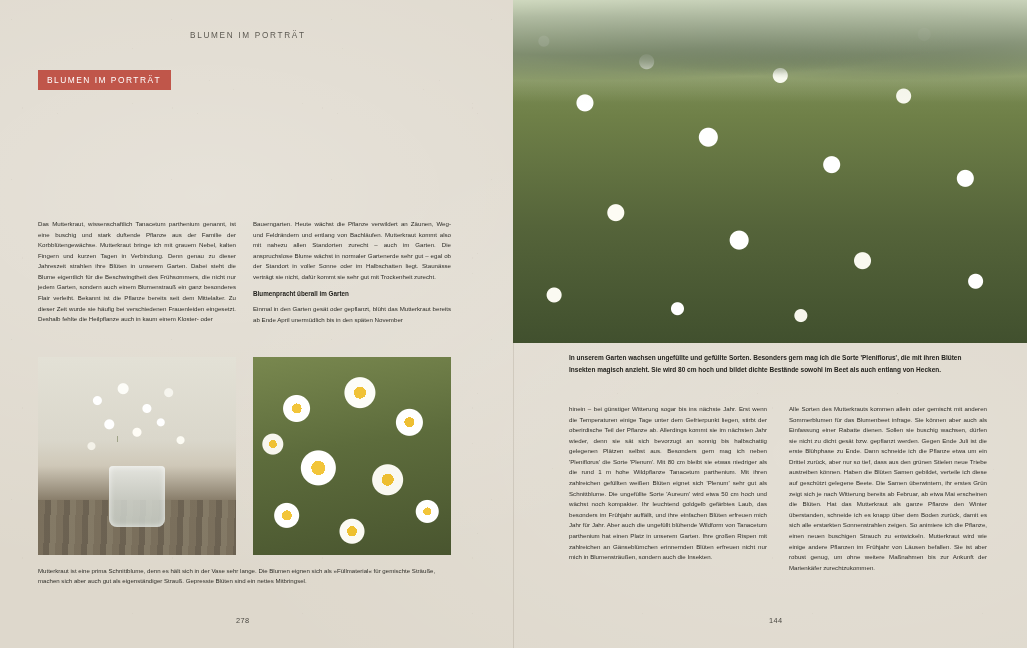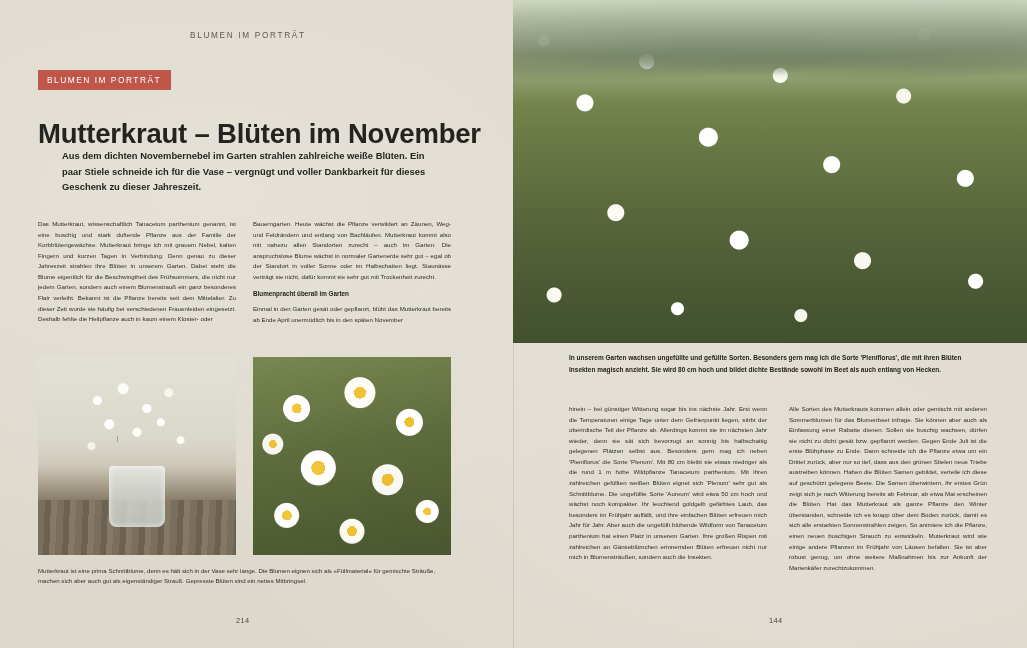--- a/index.html
+++ b/index.html
@@ -242,23 +242,21 @@
 
 <div class="spread">
   <div class="paper-noise"></div>
   <div class="gutter"></div>
 
   <div class="page-left">
     <div class="running-head">BLUMEN IM PORTRÄT</div>
 
     <div class="kicker">BLUMEN IM PORTRÄT</div>
 
-    <h1 class="headline">Mutterkraut – Blüten im November</h1>
-
-    <div class="standfirst">Aus dem dichten Novembernebel im Garten strahlen zahlreiche weiße Blüten. Ein paar Stiele schneide ich für die Vase – vergnügt und voller Dankbarkeit für dieses Geschenk zu dieser Jahreszeit.</div>
+
 
     <div class="col col-l1">
       <p>Das Mutterkraut, wissenschaftlich Tanacetum parthenium genannt, ist eine buschig und stark duftende Pflanze aus der Familie der Korbblütengewächse. Mutterkraut bringe ich mit grauem Nebel, kalten Fingern und kurzen Tagen in Verbindung. Denn genau zu dieser Jahreszeit strahlen ihre Blüten in unserem Garten. Dabei steht die Blume eigentlich für die Beschwingtheit des Frühsommers, die nicht nur jedem Garten, sondern auch einem Blumenstrauß ein ganz besonderes Flair verleiht. Bekannt ist die Pflanze bereits seit dem Mittelalter. Zu dieser Zeit wurde sie häufig bei verschiedenen Frauenleiden eingesetzt. Deshalb fehlte die Heilpflanze auch in kaum einem Kloster- oder</p>
     </div>
 
     <div class="col col-l2">
       <p>Bauerngarten. Heute wächst die Pflanze verwildert an Zäunen, Weg- und Feldrändern und entlang von Bachläufen. Mutterkraut kommt also mit nahezu allen Standorten zurecht – auch im Garten. Die anspruchslose Blume wächst in normaler Gartenerde sehr gut – egal ob der Standort in voller Sonne oder im Halbschatten liegt. Staunässe verträgt sie nicht, dafür kommt sie sehr gut mit Trockenheit zurecht.</p>
       <p class="sub">Blumenpracht überall im Garten</p>
       <p>Einmal in den Garten gesät oder gepflanzt, blüht das Mutterkraut bereits ab Ende April unermüdlich bis in den späten November</p>
     </div>
@@ -269,21 +267,21 @@
       <div class="vase-stems"></div>
       <div class="vase-glass"></div>
     </div>
 
     <div class="photo photo-daisies">
       <div class="daisies-art"></div>
     </div>
 
     <div class="caption">Mutterkraut ist eine prima Schnittblume, denn es hält sich in der Vase sehr lange. Die Blumen eignen sich als »Füllmaterial« für gemischte Sträuße, machen sich aber auch gut als eigenständiger Strauß. Gepresste Blüten sind ein nettes Mitbringsel.</div>
 
-    <div class="folio folio-left">214</div>
+    <div class="folio folio-left">278</div>
   </div>
 
   <div class="page-right">
     <div class="hero">
       <div class="hero-trees"></div>
       <div class="hero-sky"></div>
     </div>
   </div>
 
   <div class="intro-line">In unserem Garten wachsen ungefüllte und gefüllte Sorten. Besonders gern mag ich die Sorte 'Pleniflorus', die mit ihren Blüten Insekten magisch anzieht. Sie wird 80 cm hoch und bildet dichte Bestände sowohl im Beet als auch entlang von Hecken.</div>

